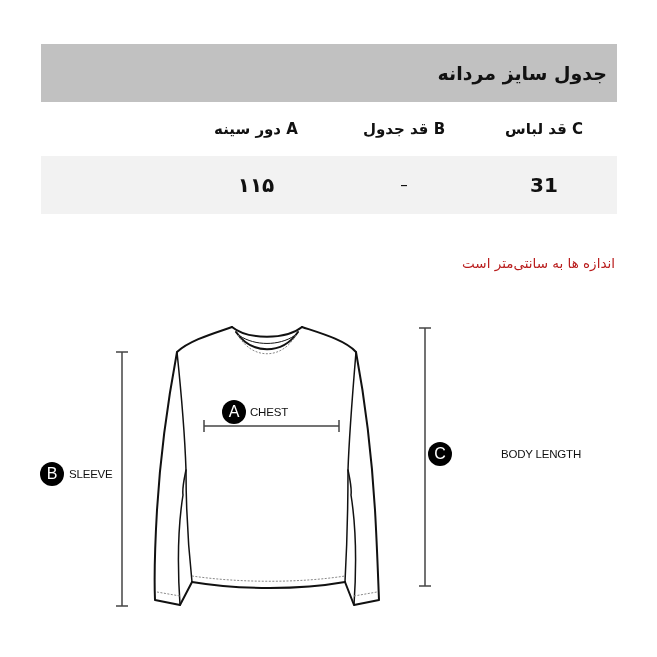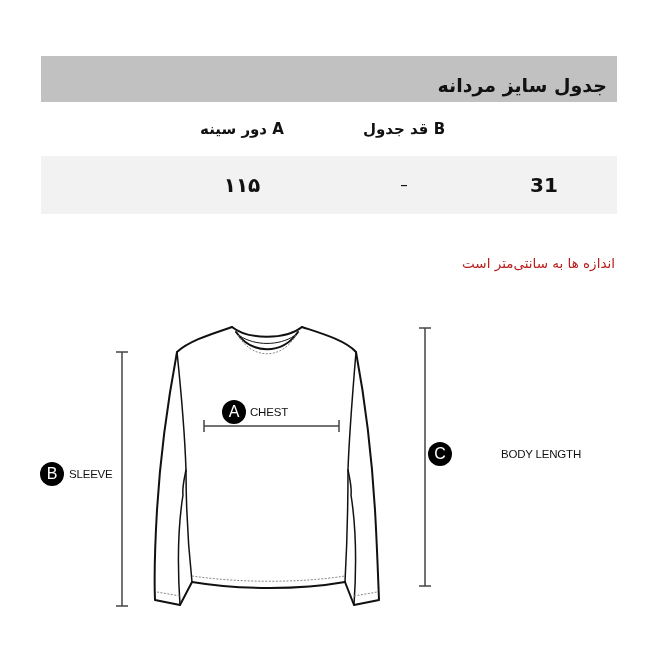--- a/index.html
+++ b/index.html
@@ -1,42 +1,43 @@
 <!DOCTYPE html>
 <html><head>
 <meta charset="utf-8">
 <style>
   html, body { margin:0; padding:0; background:#ffffff; }
   body { width:657px; height:657px; position:relative; overflow:hidden; font-family:"DejaVu Sans", sans-serif; }
-  .title-bar { position:absolute; left:41px; top:56px; width:576px; height:62px; background:#c1c1c1; }
+  .title-bar { position:absolute; left:41px; top:44px; width:576px; height:62px; background:#c1c1c1; }
   .title-text { position:absolute; right:10px; top:18px; font-size:19px; font-weight:bold; color:#111; direction:rtl; }
   .header-row { position:absolute; left:41px; top:102px; width:576px; height:54px; background:#ffffff; }
   .data-row { position:absolute; left:41px; top:156px; width:576px; height:58px; background:#f2f2f2; }
   .cell { position:absolute; top:0; height:100%; display:flex; align-items:center; justify-content:center; direction:rtl; color:#111; }
   .header-row .cell { font-size:15px; font-weight:bold; }
   .data-row .cell { font-size:20px; font-weight:bold; }
   .data-row .cell.size { font-size:23px; font-weight:normal; font-family:"Liberation Sans", sans-serif; }
   .data-row .cell.dash { font-size:15px; font-weight:normal; }
   .col-c { left:443px; width:120px; }
   .col-b { left:298px; width:130px; }
-  .col-a { left:136px; width:130px; }
+  .col-a { left:150px; width:130px; }
   .col-s { left:15px; width:110px; }
   .unit-note { position:absolute; right:42px; top:255px; font-size:13.5px; color:#b91c1c; direction:rtl; }
   svg.diagram { position:absolute; left:0; top:0; }
   .label { position:absolute; font-family:"Liberation Sans", sans-serif; font-size:11.5px; color:#111; letter-spacing:-0.2px; }
   .badge { position:absolute; width:24px; height:24px; border-radius:50%; background:#000; color:#fff; display:flex; align-items:center; justify-content:center; font-family:"Liberation Sans", sans-serif; font-size:16px; }
 </style>
 </head>
 <body>
 
 <div class="title-bar">
   <div class="title-text">جدول سایز مردانه</div>
 </div>
 
 <div class="header-row">
+  <div class="cell col-c">C قد لباس</div>
   <div class="cell col-b">B قد جدول</div>
   <div class="cell col-a">A دور سینه</div>
 </div>
 
 <div class="data-row">
   <div class="cell col-c">31</div>
   <div class="cell col-b dash">–</div>
   <div class="cell col-a">۱۱۵</div>
 </div>
 

